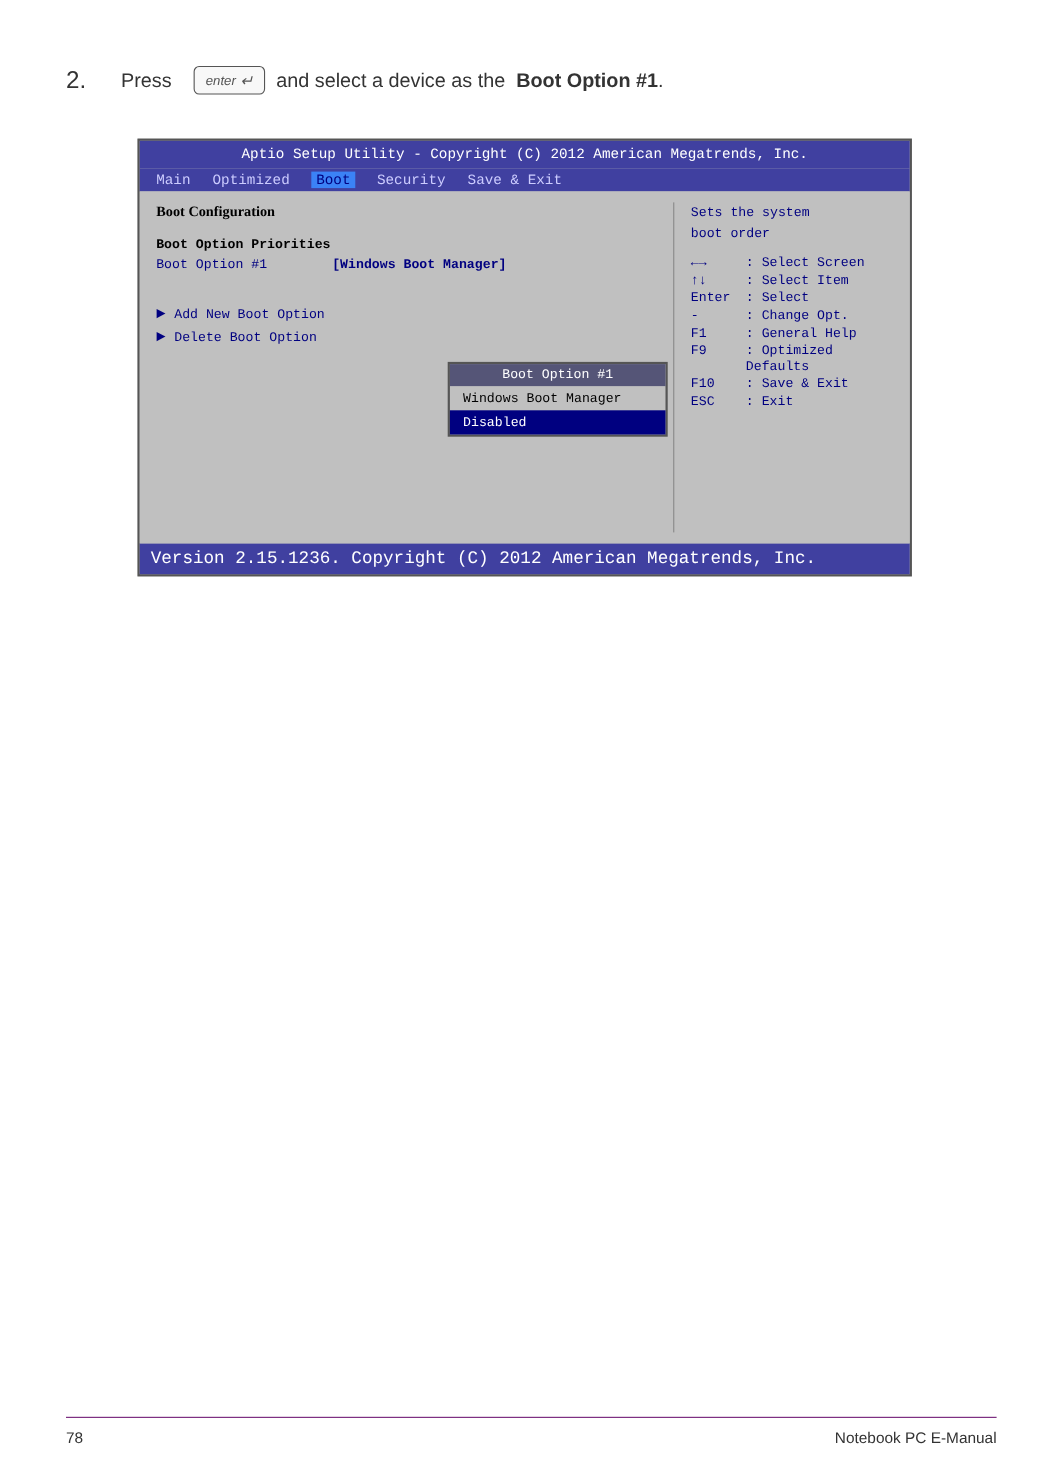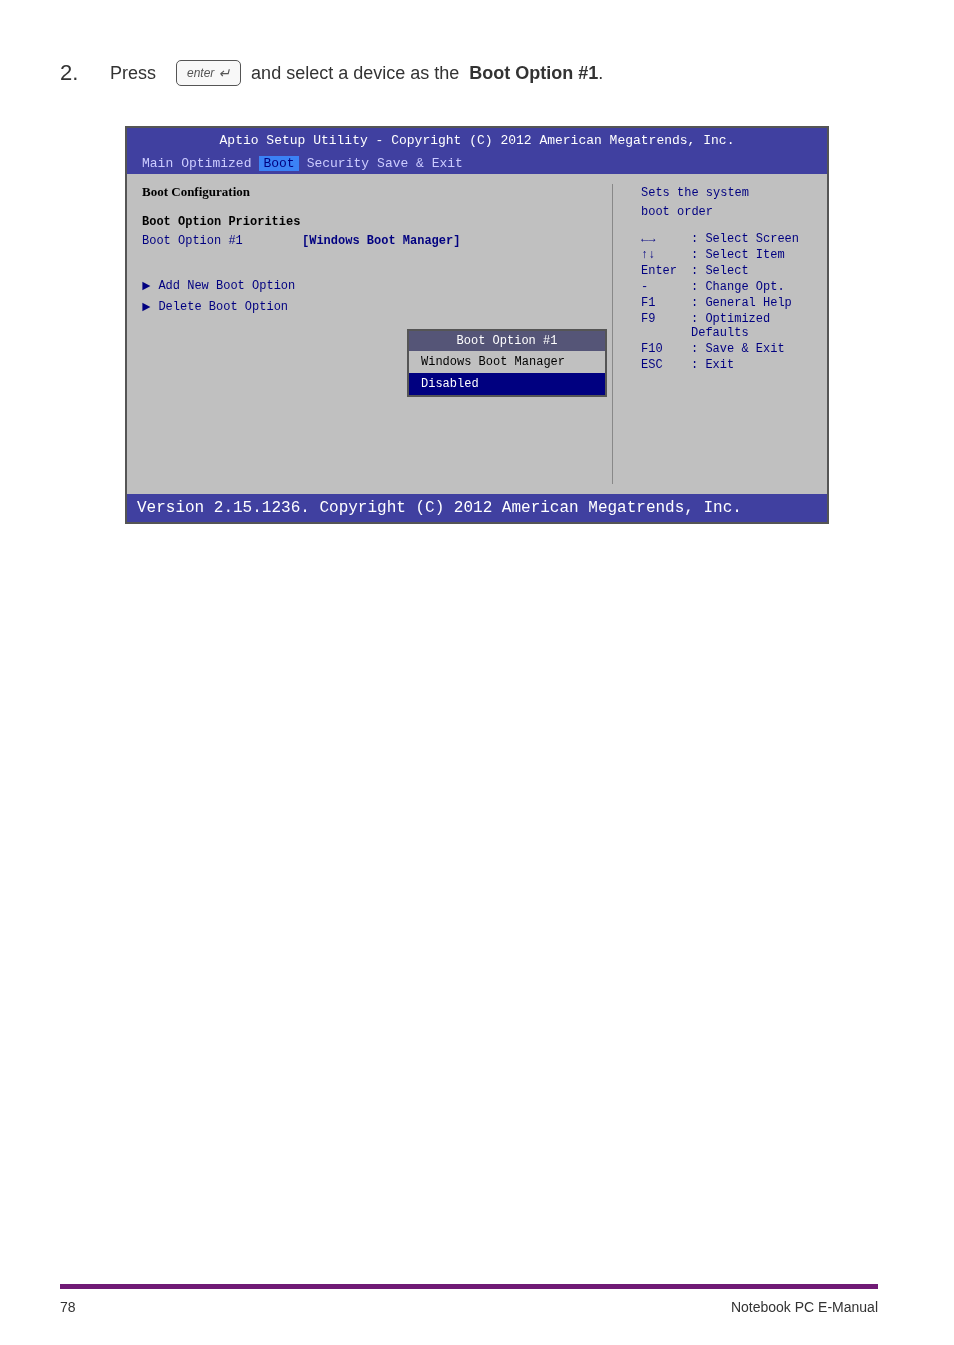--- a/index.html
+++ b/index.html
@@ -79,21 +79,21 @@
     }
 
     
     .bios-nav {
       background: #4040a0;
       color: #ffffff;
       padding: 3px 15px;
       font-size: 13px;
       font-family: 'Courier New', Courier, monospace;
       display: flex;
-      gap: 8px;
+      gap: 20px;
     }
 
     .nav-item {
       color: #ccccff;
       cursor: pointer;
     }
 
     .nav-item.active {
       background: #3b82f6;
       color: #000080;
@@ -110,21 +110,21 @@
       position: relative;
     }
 
     .bios-left {
       flex: 1;
       padding-right: 10px;
     }
 
     .bios-right {
       width: 200px;
-      padding-left: 28px;
+      padding-left: 15px;
       border-left: 1px solid #888;
       color: #000080;
       font-size: 12px;
     }
 
     .section-title {
       font-size: 13px;
       color: #000000;
       font-weight: bold;
       margin-bottom: 15px;
@@ -244,25 +244,25 @@
       padding: 5px 10px;
       font-size: 16px;
       font-family: 'Courier New', Courier, monospace;
     }
 
     
     .page-footer {
       position: absolute;
       bottom: 30px;
       left: 60px;
-      right: 76px;
+      right: 48px;
       display: flex;
       justify-content: space-between;
       align-items: center;
-      border-top: 5px solid #701a75;
+      border-top: 1px solid #701a75;
       padding-top: 10px;
     }
 
     .page-number {
       font-size: 14px;
       color: #333;
     }
 
     .manual-title {
       font-size: 14px;

